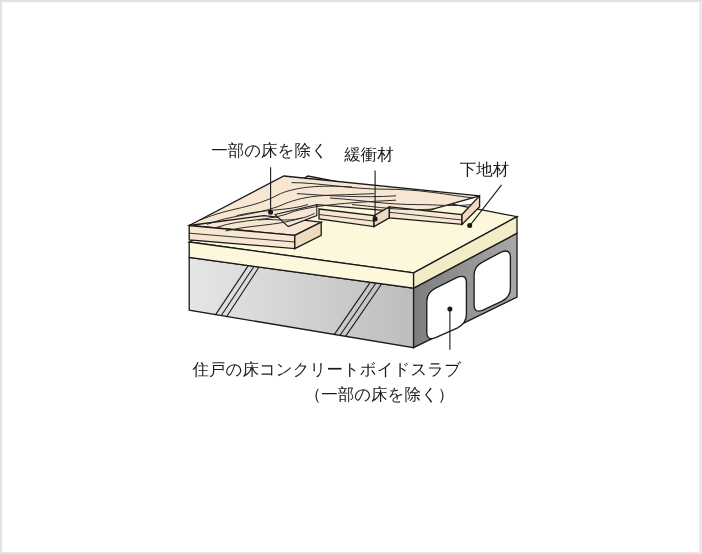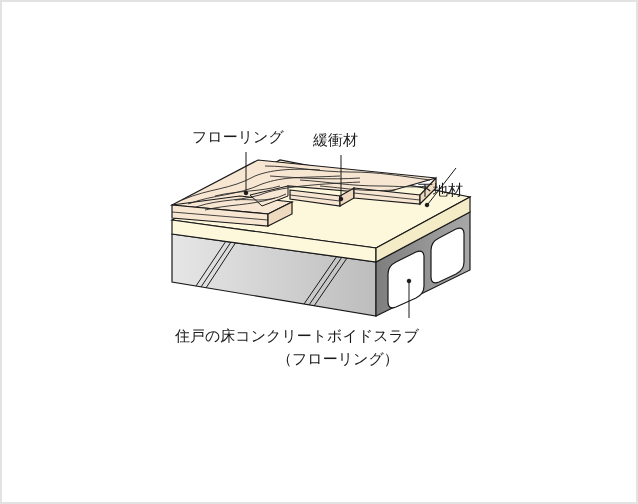--- a/index.html
+++ b/index.html
@@ -104,17 +104,17 @@
     <circle cx="246" cy="193" r="1.8" fill="#1a1a1a"></circle>
     <line x1="341" y1="155" x2="341" y2="198"></line>
     <circle cx="341" cy="199" r="1.8" fill="#1a1a1a"></circle>
     <line x1="456" y1="168" x2="428" y2="204"></line>
     <circle cx="427" cy="205" r="1.8" fill="#1a1a1a"></circle>
     <line x1="409" y1="282" x2="409" y2="318"></line>
     <circle cx="409" cy="281" r="1.8" fill="#1a1a1a"></circle>
   </g>
 </svg>
 
-<span class="label" style="left:192px; top:130px;">フローリング</span>
+<span class="label" style="left:192px; top:130px;">一部の床を除く</span>
 <span class="label" style="left:313px; top:133px;">緩衝材</span>
-<span class="label" style="left:418px; top:147px;margin-top:36px;">下地材</span>
+<span class="label" style="left:418px; top:147px;">下地材</span>
 <span class="label" style="left:175px; top:329px;">住戸の床コンクリートボイドスラブ</span>
-<span class="label" style="left:277px; top:352px;">（フローリング）</span>
+<span class="label" style="left:277px; top:352px;">（一部の床を除く）</span>
 
 </body></html>

